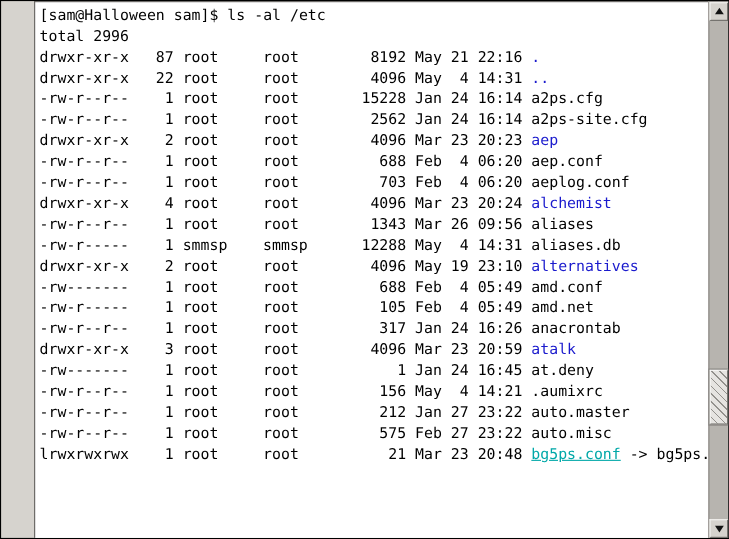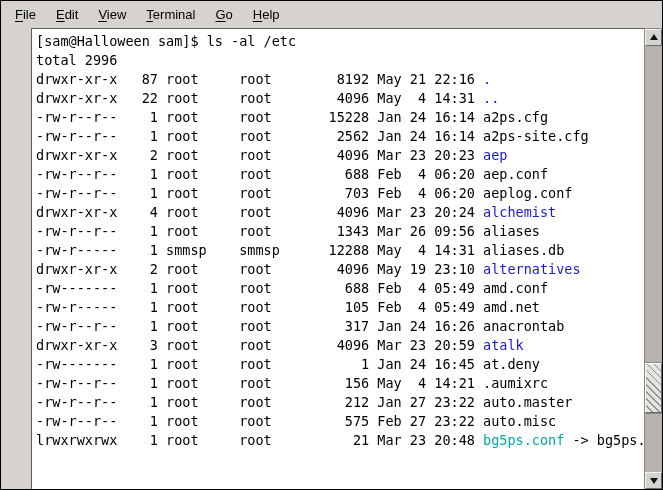--- a/index.html
+++ b/index.html
@@ -24,21 +24,21 @@
     flex:1;min-width:0;background:#fff;position:relative;overflow:hidden;
     border-top:1px solid #5f5d59;border-left:1px solid #5f5d59;
     padding:3px 0 0 4px;
   }
   .t-line{
     font-family:"DejaVu Sans Mono","Liberation Mono",monospace;
     font-size:13.5px;line-height:19px;white-space:pre;color:#000;
   }
   .cmd::before{content:" ";}
   .c-dir{color:#1a1acd;}
-  .c-link{color:#00a8a8;}
+  .c-link{color:#00a8a8;text-decoration:underline;}
   .scrollbar{
     flex:0 0 18px;position:relative;background:#b7b4af;
     border-left:1px solid #8a8784;border-top:1px solid #8a8784;
     box-sizing:border-box;
   }
   .sb-btn{
     position:absolute;left:0;width:17px;height:17px;box-sizing:border-box;
     background:#d6d3ce;border:1px solid;
     border-color:#f4f3f1 #6b6965 #6b6965 #f4f3f1;
     display:flex;align-items:center;justify-content:center;
@@ -53,28 +53,20 @@
     background-image:repeating-linear-gradient(45deg,#e6e4e1 0px,#e6e4e1 4px,#93918d 4px,#93918d 5px);
     border:1px solid;border-color:#fbfbfa #6b6965 #6b6965 #fbfbfa;
     outline:1px solid #8a8784;outline-offset:0;
   }
 </style>
 </head>
 <body>
 
 <div class="window">
 
-  <div class="menubar" id="menubar">
-      <div class="menu-item"><u>F</u>ile</div>
-      <div class="menu-item"><u>E</u>dit</div>
-      <div class="menu-item"><u>V</u>iew</div>
-      <div class="menu-item"><u>T</u>erminal</div>
-      <div class="menu-item"><u>G</u>o</div>
-      <div class="menu-item"><u>H</u>elp</div>
-    </div>
 
   <div class="body">
 
     <div class="terminal">
       <div id="term-lines">
         <div class="t-line"><span>[sam@Halloween sam]$</span><span class="cmd">ls -al /etc</span></div>
         <div class="t-line">total 2996</div>
         <div id="file-rows">
             <div class="t-line"><span>drwxr-xr-x   87 root     root        8192 May 21 22:16 </span><span class="c-dir">.</span></div>
             <div class="t-line"><span>drwxr-xr-x   22 root     root        4096 May  4 14:31 </span><span class="c-dir">..</span></div>

